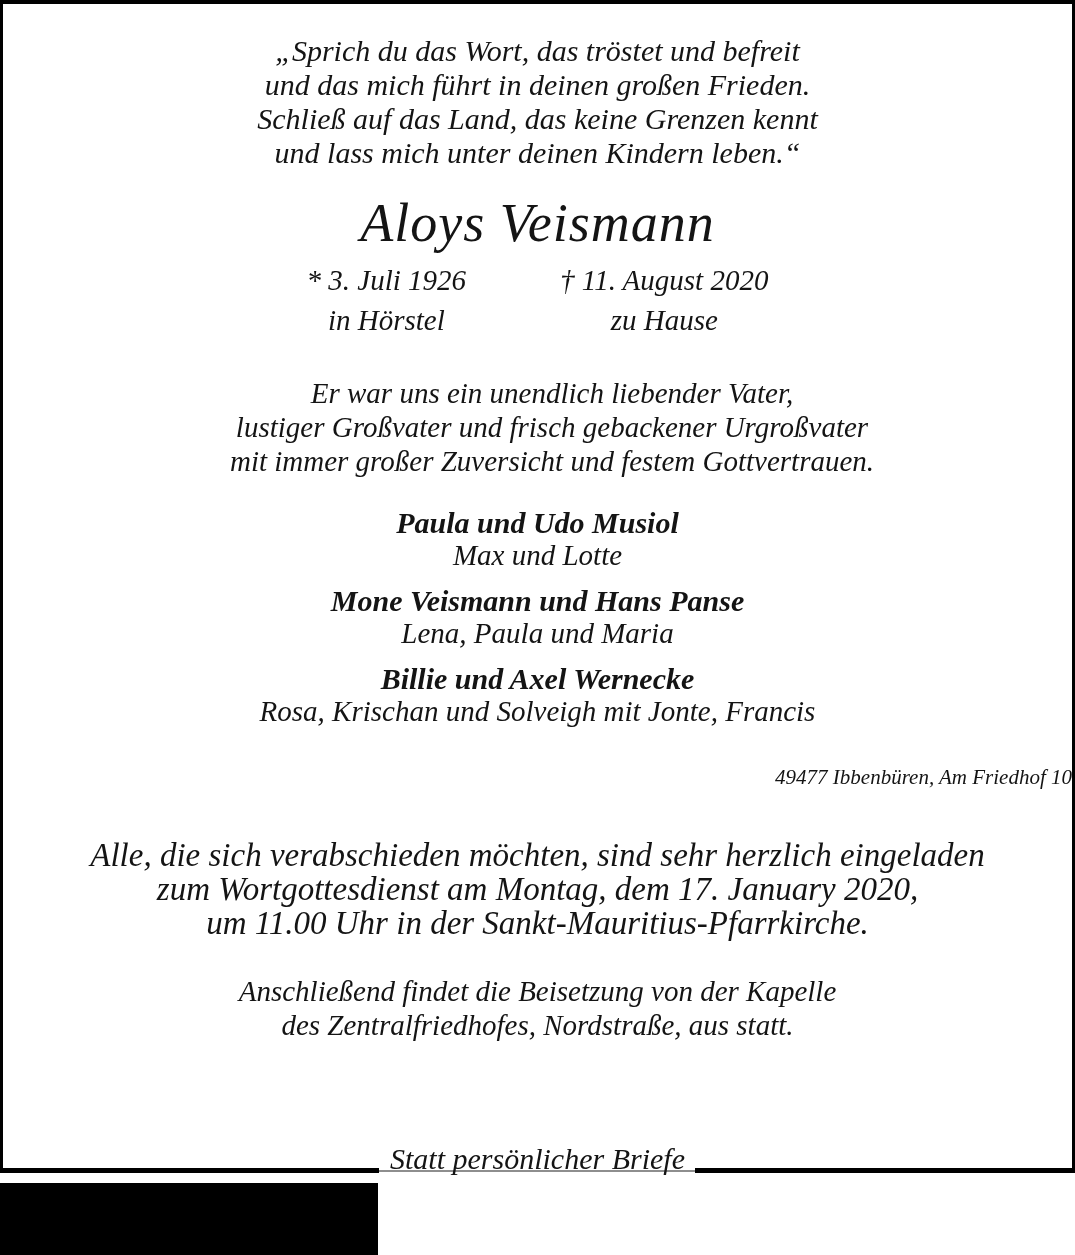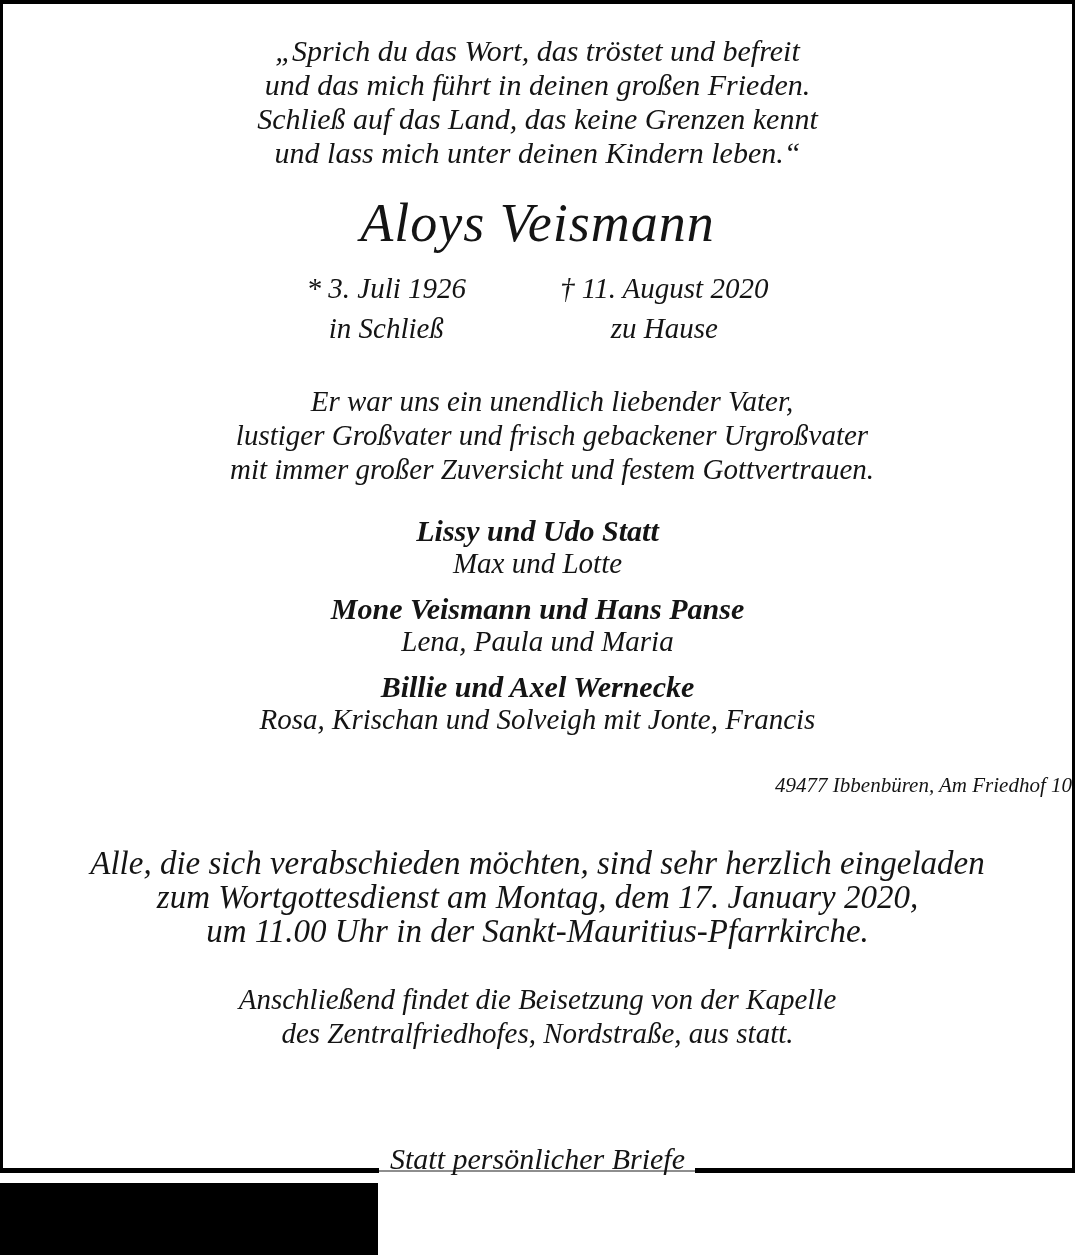--- a/index.html
+++ b/index.html
@@ -40,21 +40,20 @@
   }
   .name {
     margin-top: 16px;
     font-size: 54px;
     line-height: 74px;
     font-weight: normal;
     font-style: italic;
     letter-spacing: 1px;
   }
   .dates-row {
-    margin-top: 8px;
     display: flex;
     justify-content: center;
     gap: 94px;
     font-size: 29px;
     line-height: 40px;
   }
   .date-col { text-align: center; }
   .tribute {
     margin-top: 36px;
     font-size: 29px;
@@ -135,37 +134,37 @@
       <div>und das mich führt in deinen großen Frieden.</div>
       <div>Schließ auf das Land, das keine Grenzen kennt</div>
       <div>und lass mich unter deinen Kindern leben.“</div>
     </div>
 
     <h1 class="name">Aloys Veismann</h1>
 
     <div class="dates-row">
       <div class="date-col">
         <div>* 3. Juli 1926</div>
-        <div>in Schließ</div>
+        <div>in Hörstel</div>
       </div>
       <div class="date-col">
         <div>† 11. August 2020</div>
         <div>zu Hause</div>
       </div>
     </div>
 
     <div class="tribute">
       <div>Er war uns ein unendlich liebender Vater,</div>
       <div>lustiger Großvater und frisch gebackener Urgroßvater</div>
       <div>mit immer großer Zuversicht und festem Gottvertrauen.</div>
     </div>
 
     <div class="family">
       <div class="family-entry">
-        <div class="family-names">Lissy und Udo Statt</div>
+        <div class="family-names">Paula und Udo Musiol</div>
         <div class="family-children">Max und Lotte</div>
       </div>
       <div class="family-entry">
         <div class="family-names">Mone Veismann und Hans Panse</div>
         <div class="family-children">Lena, Paula und Maria</div>
       </div>
       <div class="family-entry">
         <div class="family-names">Billie und Axel Wernecke</div>
         <div class="family-children">Rosa, Krischan und Solveigh mit Jonte, Francis</div>
       </div>

